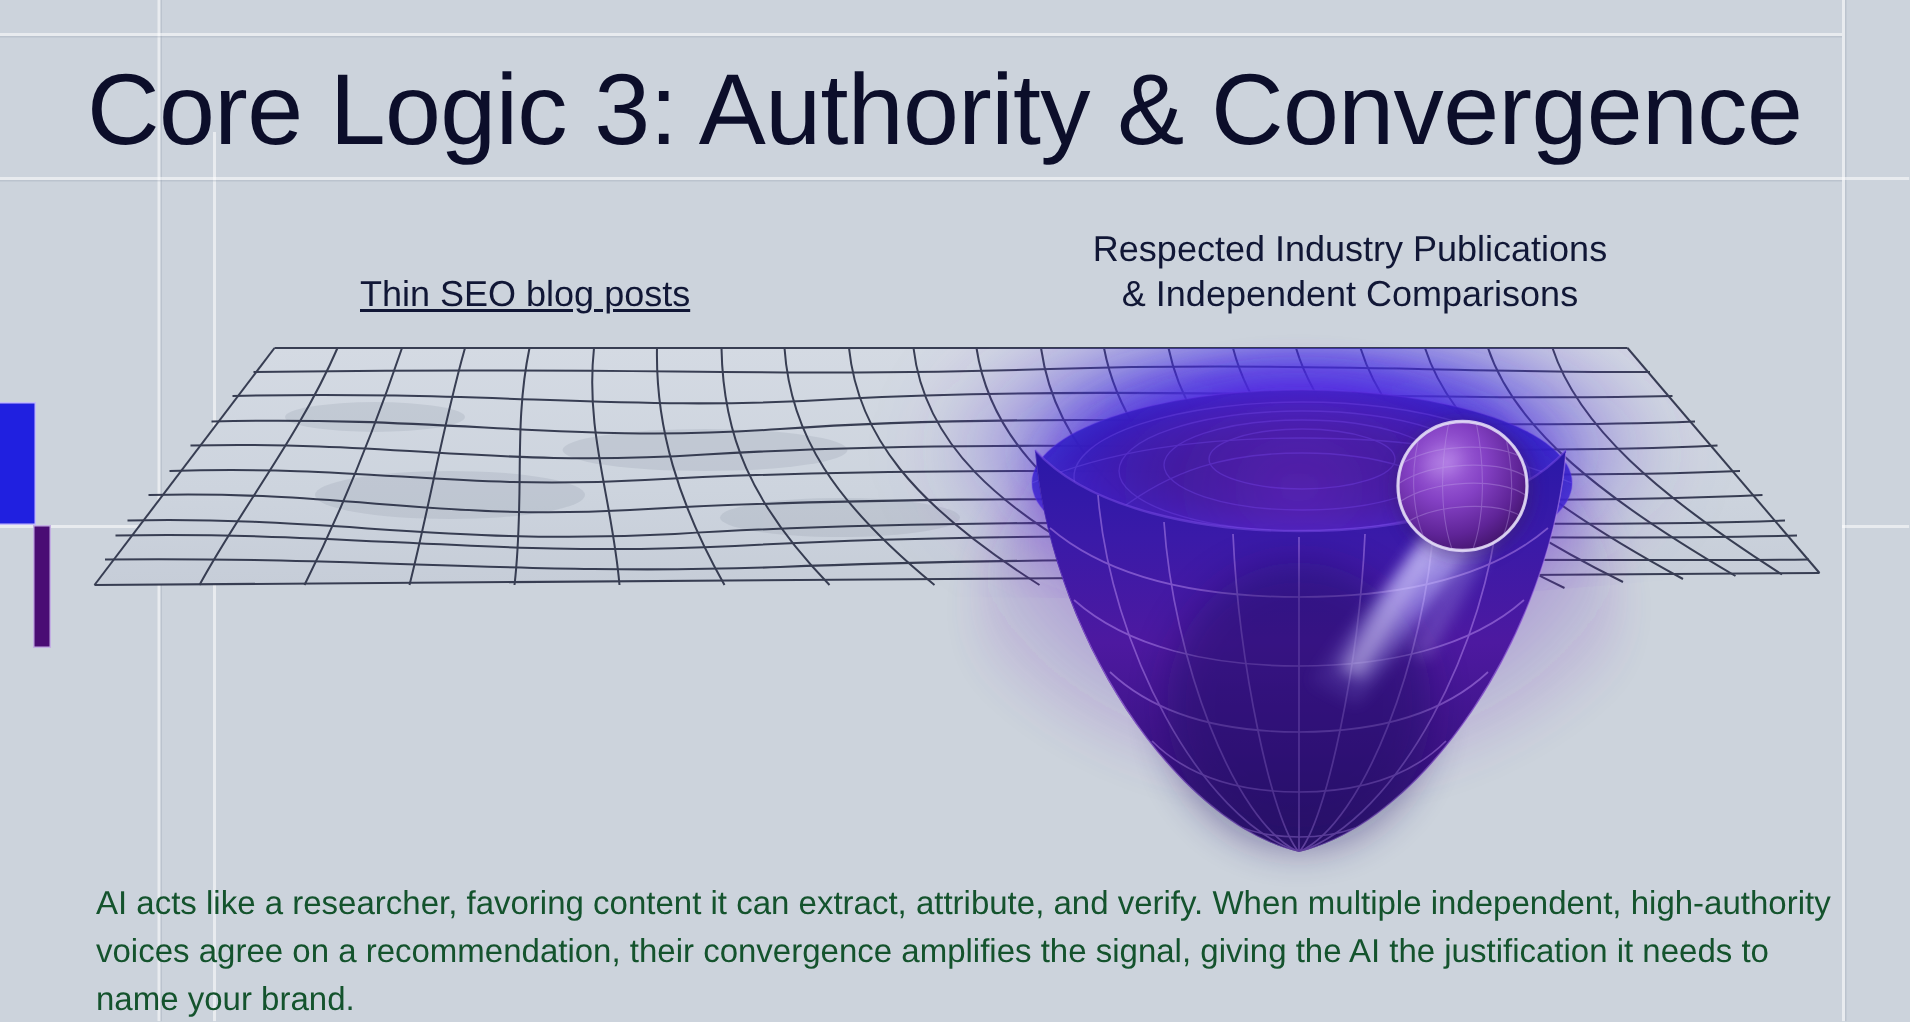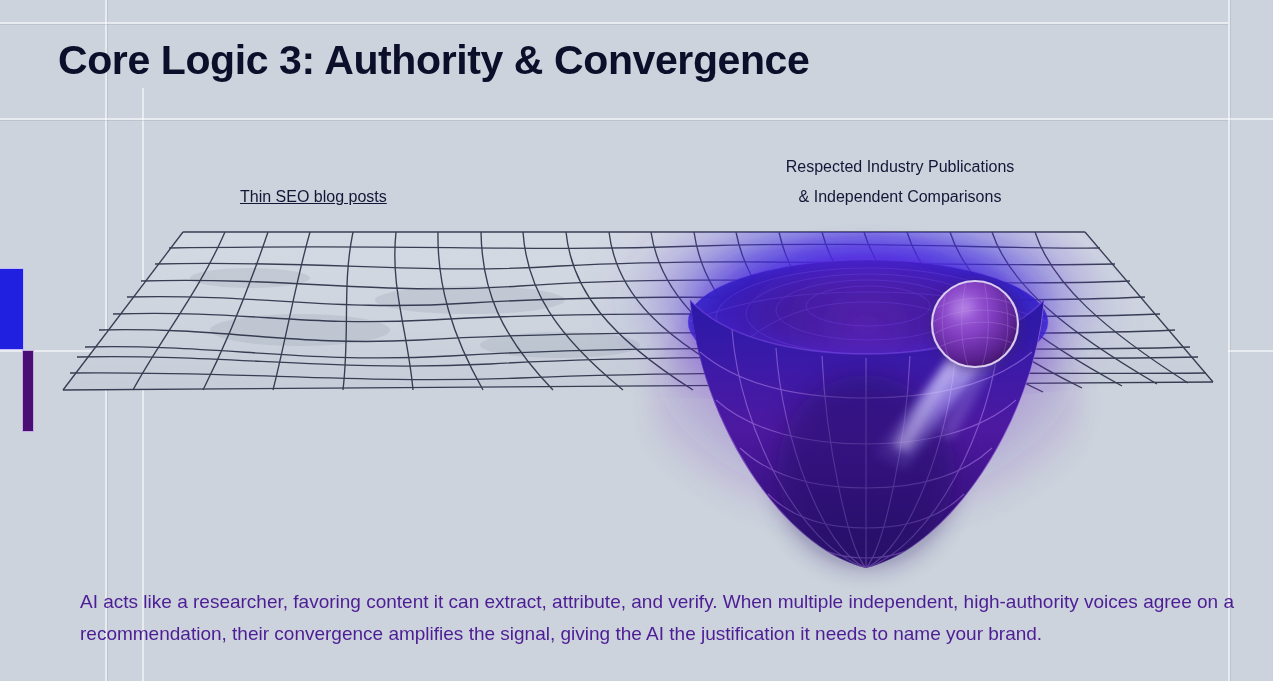--- a/index.html
+++ b/index.html
@@ -36,41 +36,41 @@
   #chip-purple {
     position: absolute; left: 22px; top: 350px;
     width: 12px; height: 82px;
     background: #4a0d74;
     border: 1.5px solid rgba(225,215,255,0.8);
   }
 
   
   #title {
     position: absolute; left: 58px; top: 38px;
-    font-size: 41px; line-height: 1.08;
-    font-weight: 700;
+    font-size: 67px; line-height: 1.08;
+    font-weight: 400;
     letter-spacing: -0.4px;
     color: #0c0e2a;
     white-space: nowrap;
   }
   .mesh-label {
     position: absolute;
-    font-size: 16px; line-height: 30px;
+    font-size: 24px; line-height: 30px;
     color: #111736;
     text-align: center;
     white-space: pre-line;
   }
   #label-left  { left: 240px; top: 182px; text-decoration: underline; }
   #label-right { left: 700px; top: 152px; width: 400px; }
 
   #body-copy {
-    position: absolute; left: 80px; top: 586px;
+    position: absolute; left: 64px; top: 586px;
     width: 1172px;
-    font-size: 19px; line-height: 32px;
-    color: #4c1d95;
+    font-size: 22px; line-height: 32px;
+    color: #14532d;
   }
 
   
   #viz { position: absolute; left: 0; top: 0; width: 1273px; height: 681px; }
   #viz svg { display: block; }
 </style>
 </head>
 <body>
 
 <div id="stage">

